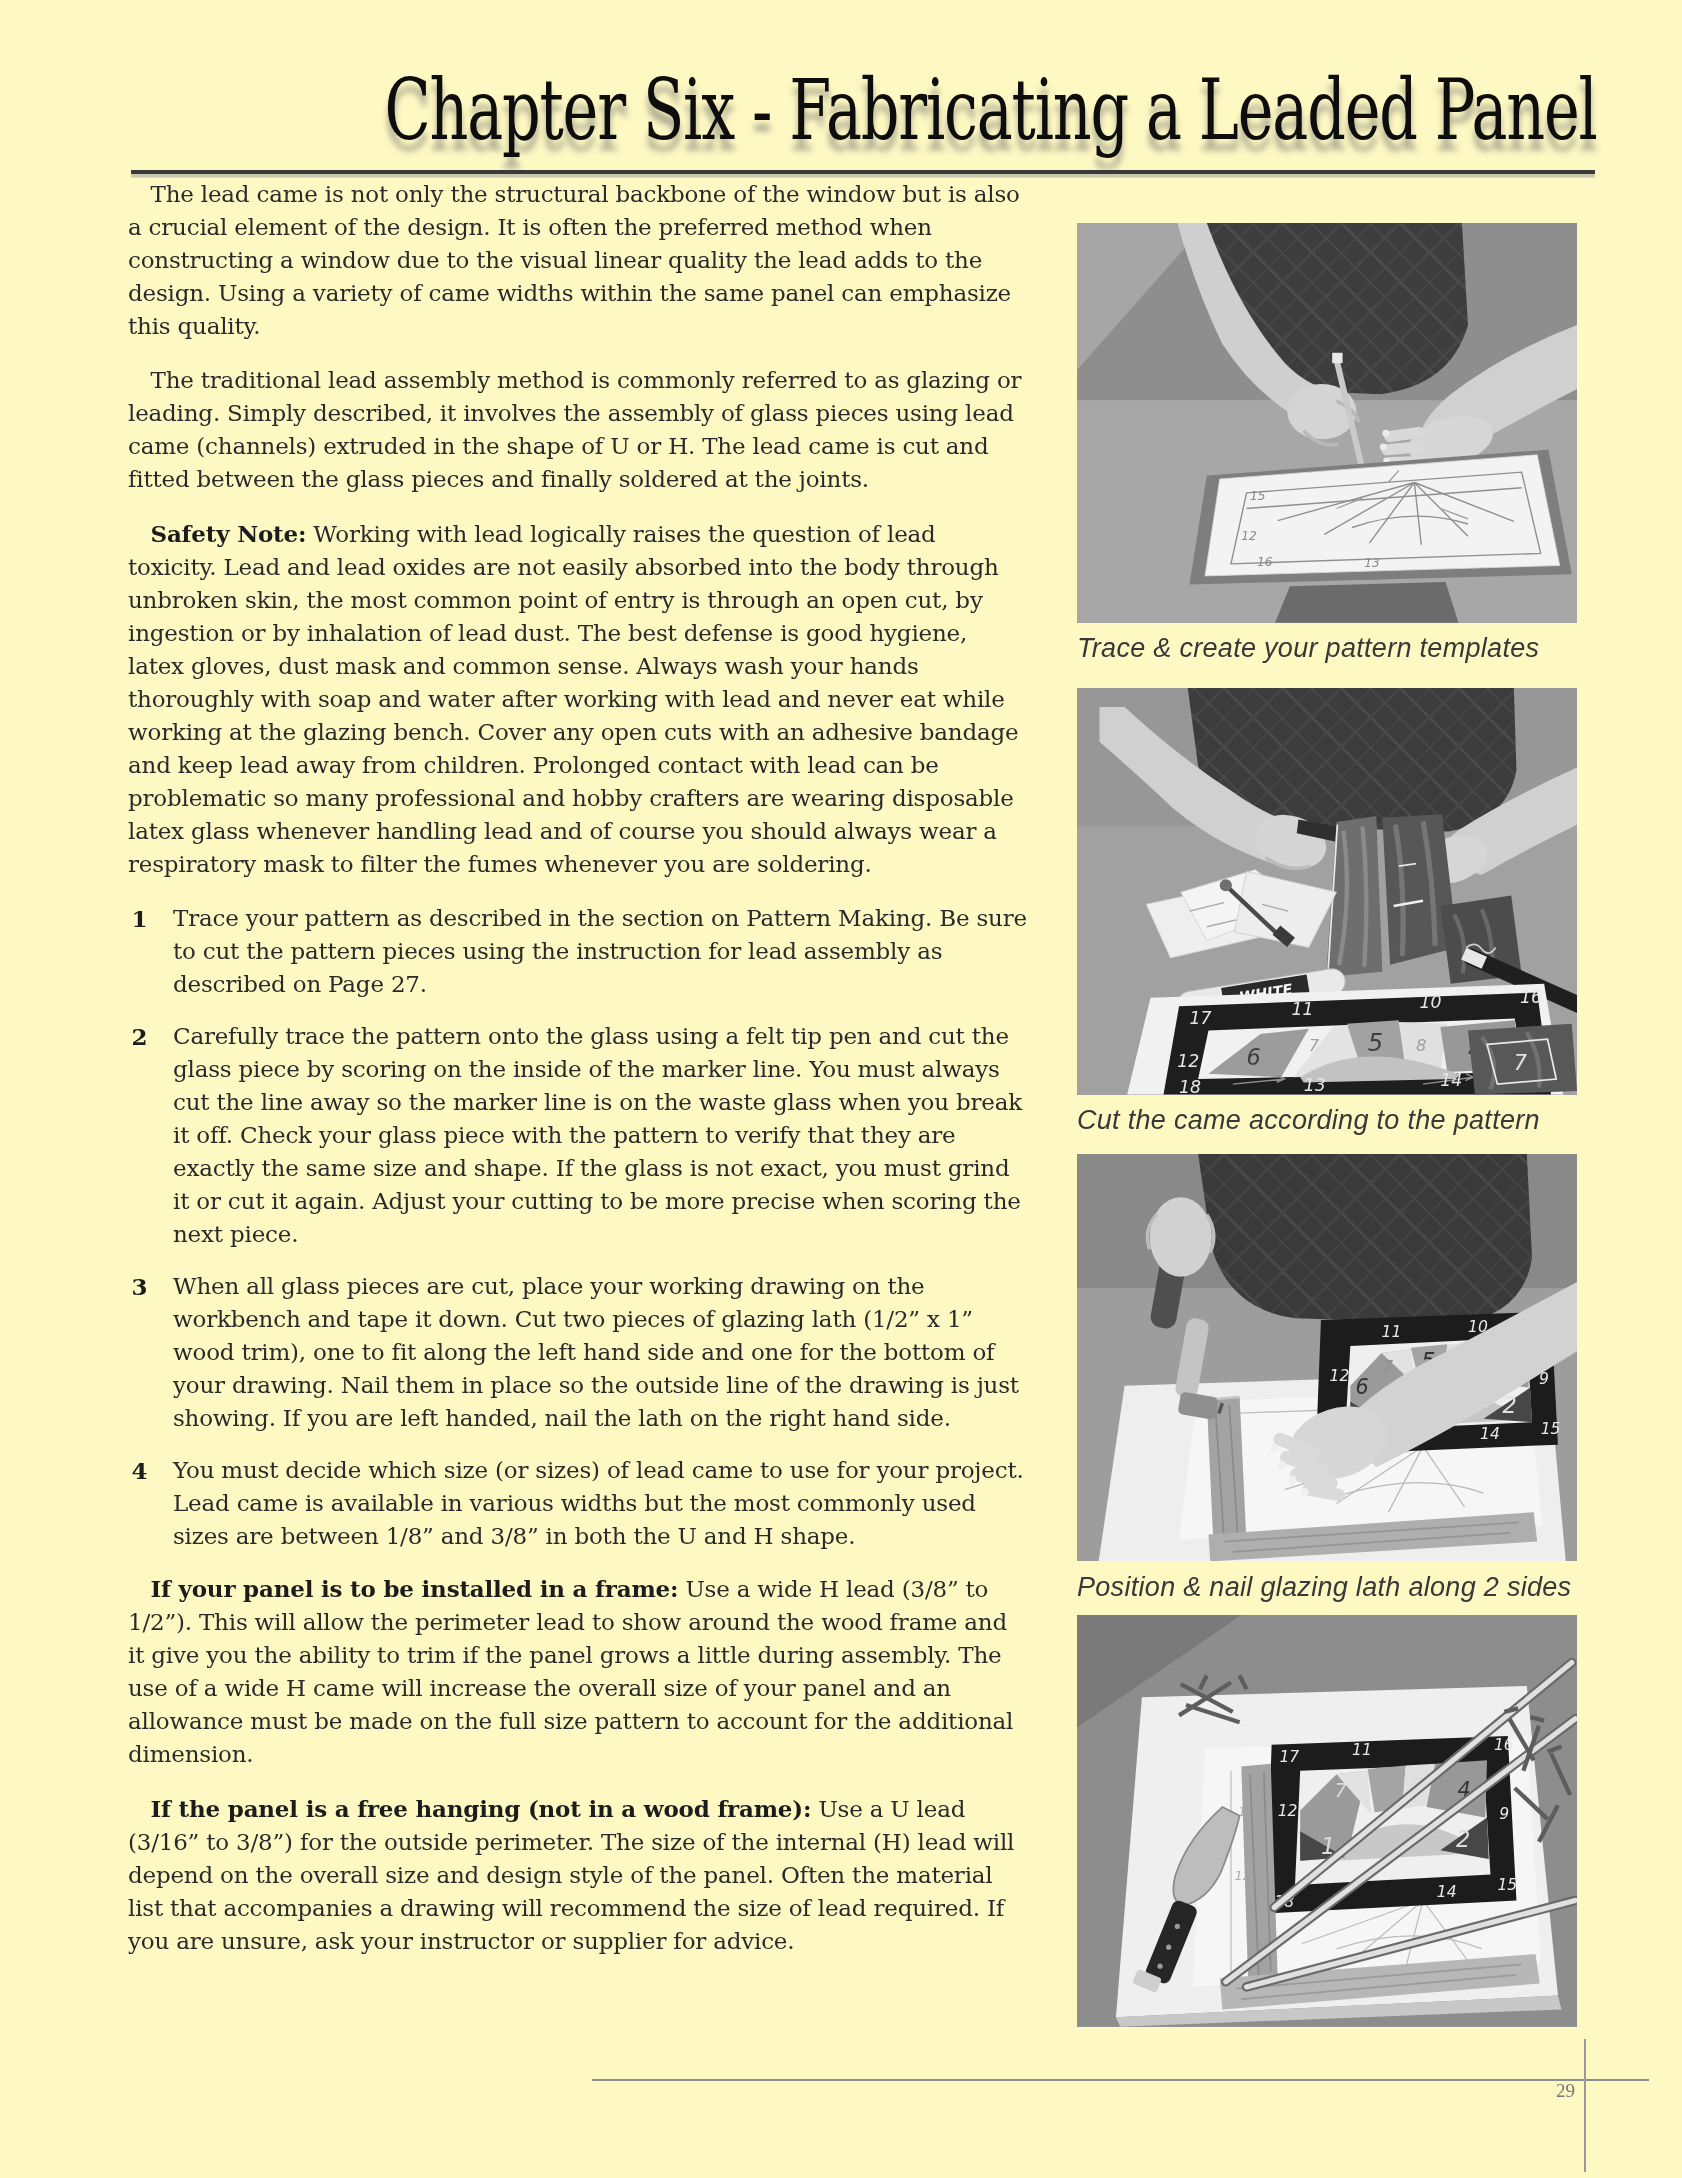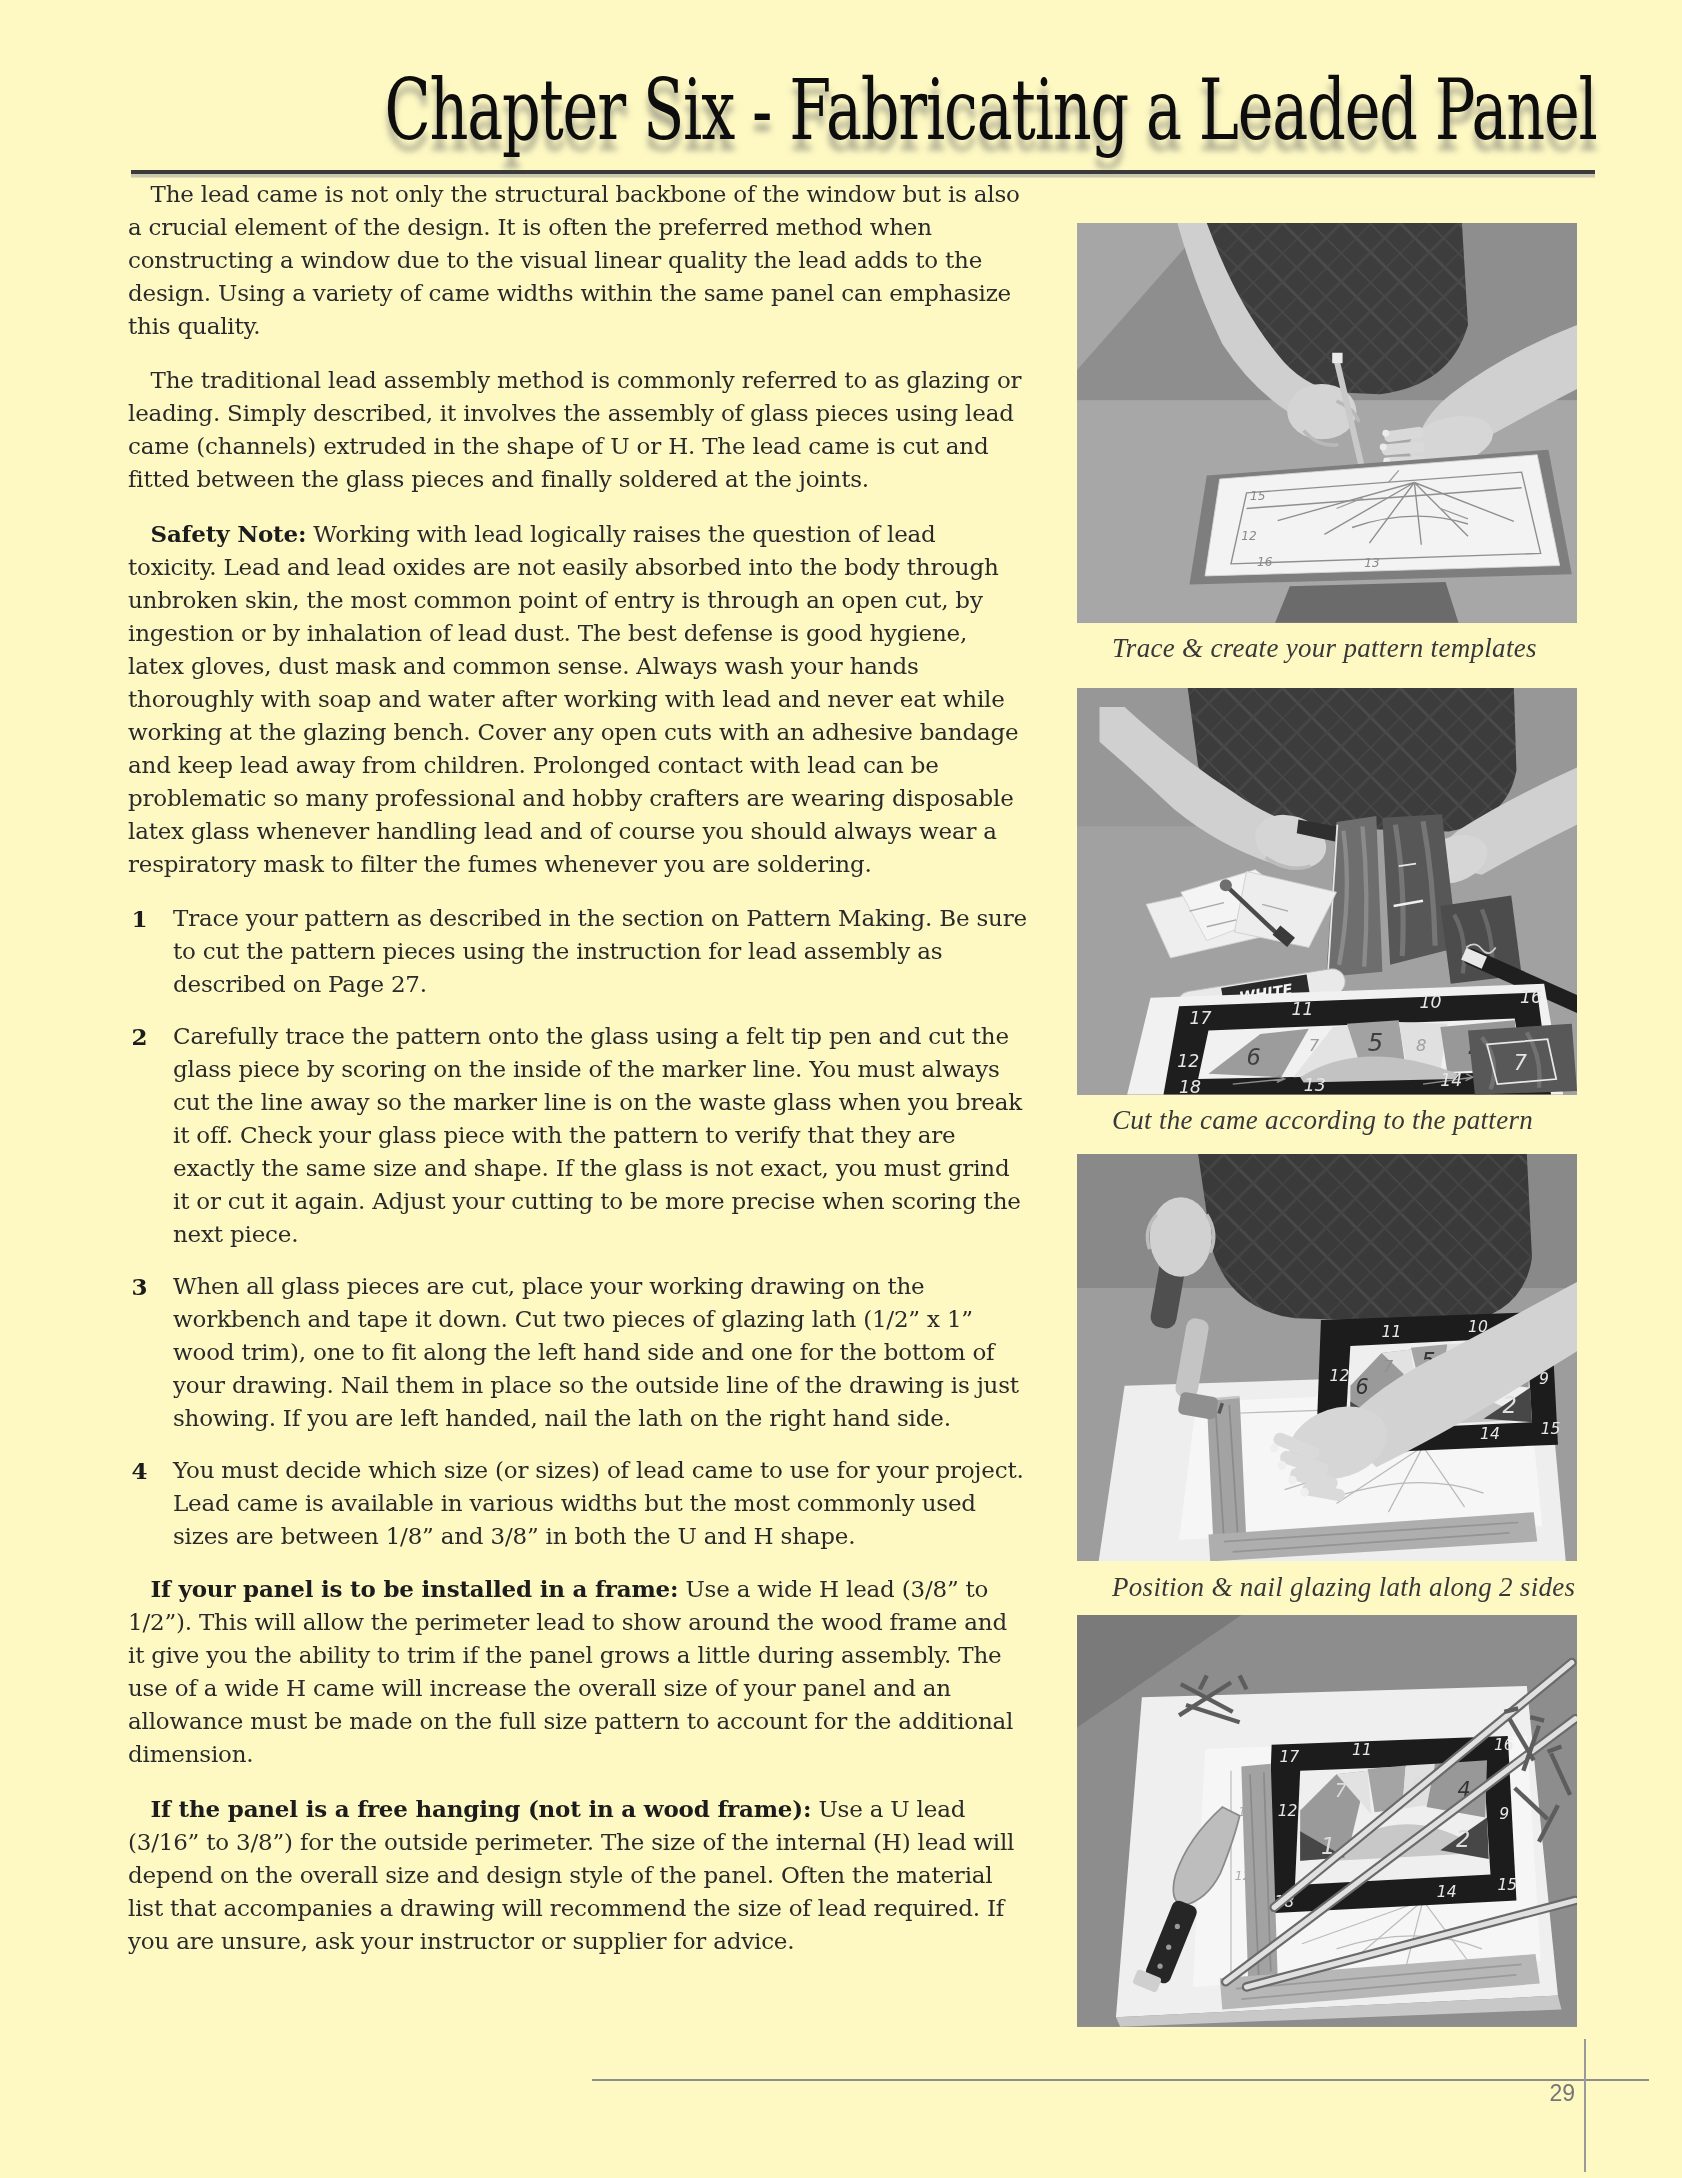--- a/index.html
+++ b/index.html
@@ -31,42 +31,42 @@
   .column b  { font-weight:bold; color:#1c1c1c;margin-top:33px; }
   .steps { list-style:none; margin:0 0 1.7px; padding:0; }
   .steps li { position:relative; padding-left:45px; margin:0 0 19px; }
   .steps .num { position:absolute; left:3.5px; top:0; font-weight:bold; color:#1c1c1c; }
 
   
   figure { position:absolute; left:1077px; width:500px; margin:0; }
   figure svg { display:block; width:500px; height:auto; background:#a0a0a0; }
   figcaption {
     margin-top:10.4px; font-style:italic; font-size:27px; color:#383838;
-    font-family:Liberation Serif, serif; letter-spacing:0.3px;margin-left:35px;
+    font-family:Liberation Sans, sans-serif; letter-spacing:0.3px;
   }
   #fig1 { top:223px; }
   #fig2 { top:688px; }
   #fig3 { top:1154px; }
   #fig4 { top:1615px; }
 
   .hw { font-family:"DejaVu Sans", sans-serif; font-style:italic; }
 
   
   .footer-rule  { position:absolute; left:592px;  top:2079px; width:1057px; height:1.7px; background:#8d8d8d; }
   .footer-vline { position:absolute; left:1584px; top:2039px; width:1.7px;  height:133px; background:#9a9a9a; }
   .footer-text {
     position:absolute; left:128px; top:2096px;
     font-family:"Liberation Sans", sans-serif; font-size:22.5px;
     letter-spacing:2.6px; color:#878787; white-space:nowrap;
   }
   .footer-text sup { font-size:12px; letter-spacing:0; }
   .footer-url { border-bottom:1.7px solid #878787; padding-bottom:2.6px; letter-spacing:3.9px; }
   .page-number {
     position:absolute; left:1506px; top:2080px; width:69px; text-align:right;
-    font-family:Liberation Sans, sans-serif; font-size:23px; color:#767676;
+    font-family:Liberation Serif, serif; font-size:19px; color:#767676;
   }
 </style>
 </head>
 <body>
 
 <div class="page">
 
   <h1 class="chapter-title">Chapter Six - Fabricating a Leaded Panel</h1>
   <div class="title-rule"></div>
 

